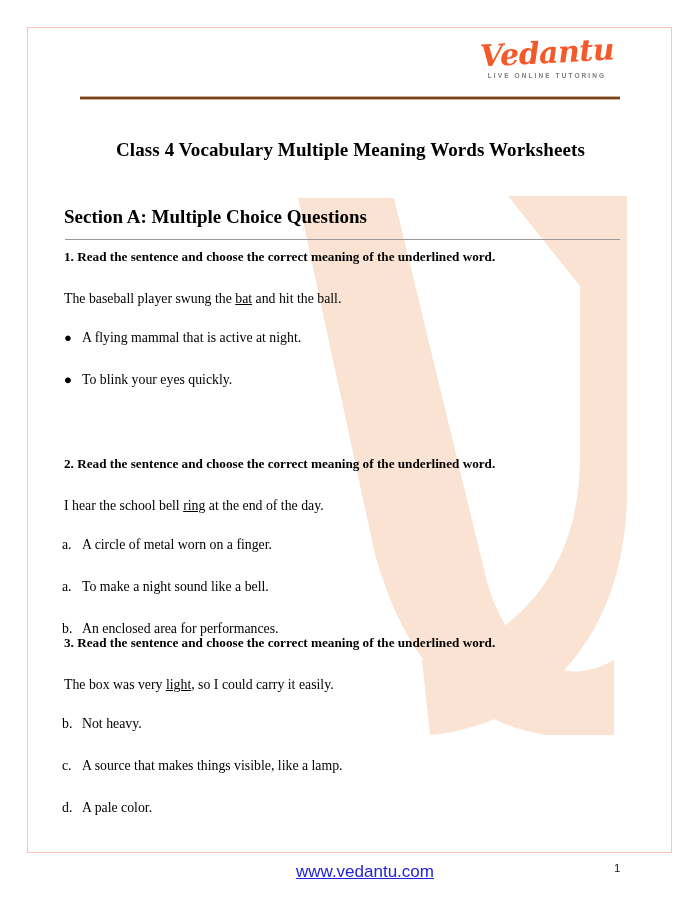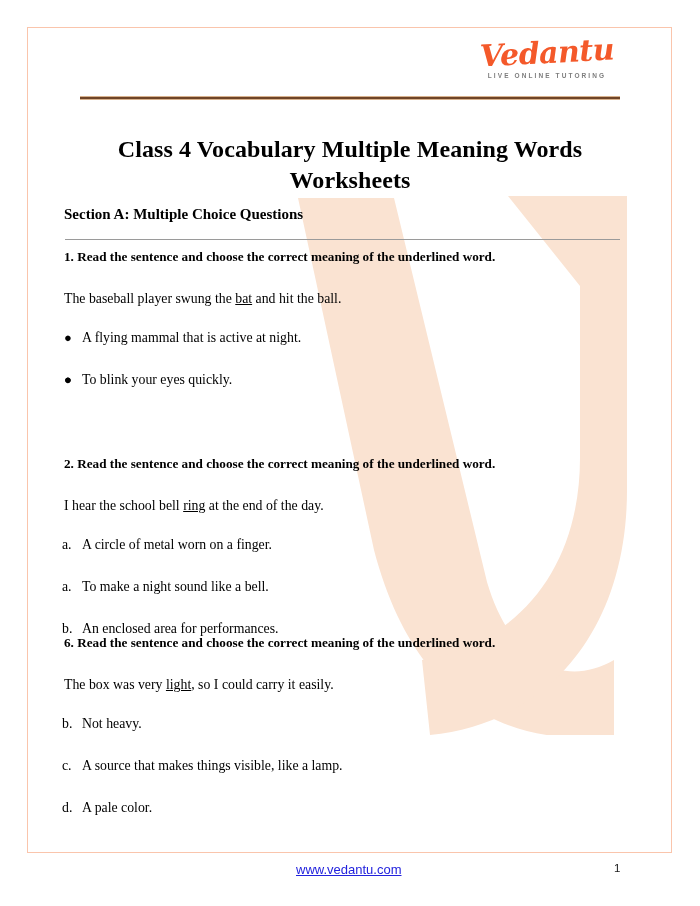--- a/index.html
+++ b/index.html
@@ -89,35 +89,35 @@
     height: 4px;
     background: linear-gradient(to bottom,
         #d8b28e 0px, #d8b28e 1px,
         #6f4527 1px, #6f4527 3px,
         #d8b28e 3px, #d8b28e 4px);
   }
 
   
   .doc-title {
     position: absolute;
-    left: 100px;
+    left: 116px;
     top: 134px;
     width: 500px;
-    text-align: center;
-    font-size: 24px;
+    text-align: left;
+    font-size: 19px;
     font-weight: bold;
     line-height: 31px;
     letter-spacing: 0.1px;
   }
 
   .section-title {
     position: absolute;
     left: 64px;
     top: 206px;
-    font-size: 15px;
+    font-size: 19px;
     font-weight: bold;
   }
 
   .section-rule {
     position: absolute;
     left: 65px;
     top: 239px;
     width: 555px;
     height: 1px;
     background: #9a9a9a;
@@ -170,21 +170,21 @@
     left: 0;
     top: 862px;
     width: 700px;
     height: 30px;
   }
   .footer-link {
     position: absolute;
     left: 296px;
     top: 0;
     font-family: "Liberation Sans", sans-serif;
-    font-size: 13px;
+    font-size: 17px;
     color: #2222dd;
     text-decoration: underline;
   }
   .footer-page {
     position: absolute;
     left: 614px;
     top: 0;
     font-family: "Liberation Sans", sans-serif;
     font-size: 11.5px;
     color: #1a1a1a;
@@ -247,21 +247,21 @@
         <span>To make a night sound like a bell.</span>
       </li>
       <li class="opt-item">
         <span class="opt-marker">b.</span>
         <span>An enclosed area for performances.</span>
       </li>
     </ul>
   </div>
 
   <div class="q-block" style="top:634px;">
-    <p class="q-prompt">6. Read the sentence and choose the correct meaning of the underlined word.</p>
+    <p class="q-prompt">3. Read the sentence and choose the correct meaning of the underlined word.</p>
     <p class="q-sentence"><span>The box was very </span><u>light</u><span>, so I could carry it easily.</span></p>
     <ul class="opt-list">
       <li class="opt-item">
         <span class="opt-marker">b.</span>
         <span>Not heavy.</span>
       </li>
       <li class="opt-item">
         <span class="opt-marker">c.</span>
         <span>A source that makes things visible, like a lamp.</span>
       </li>

